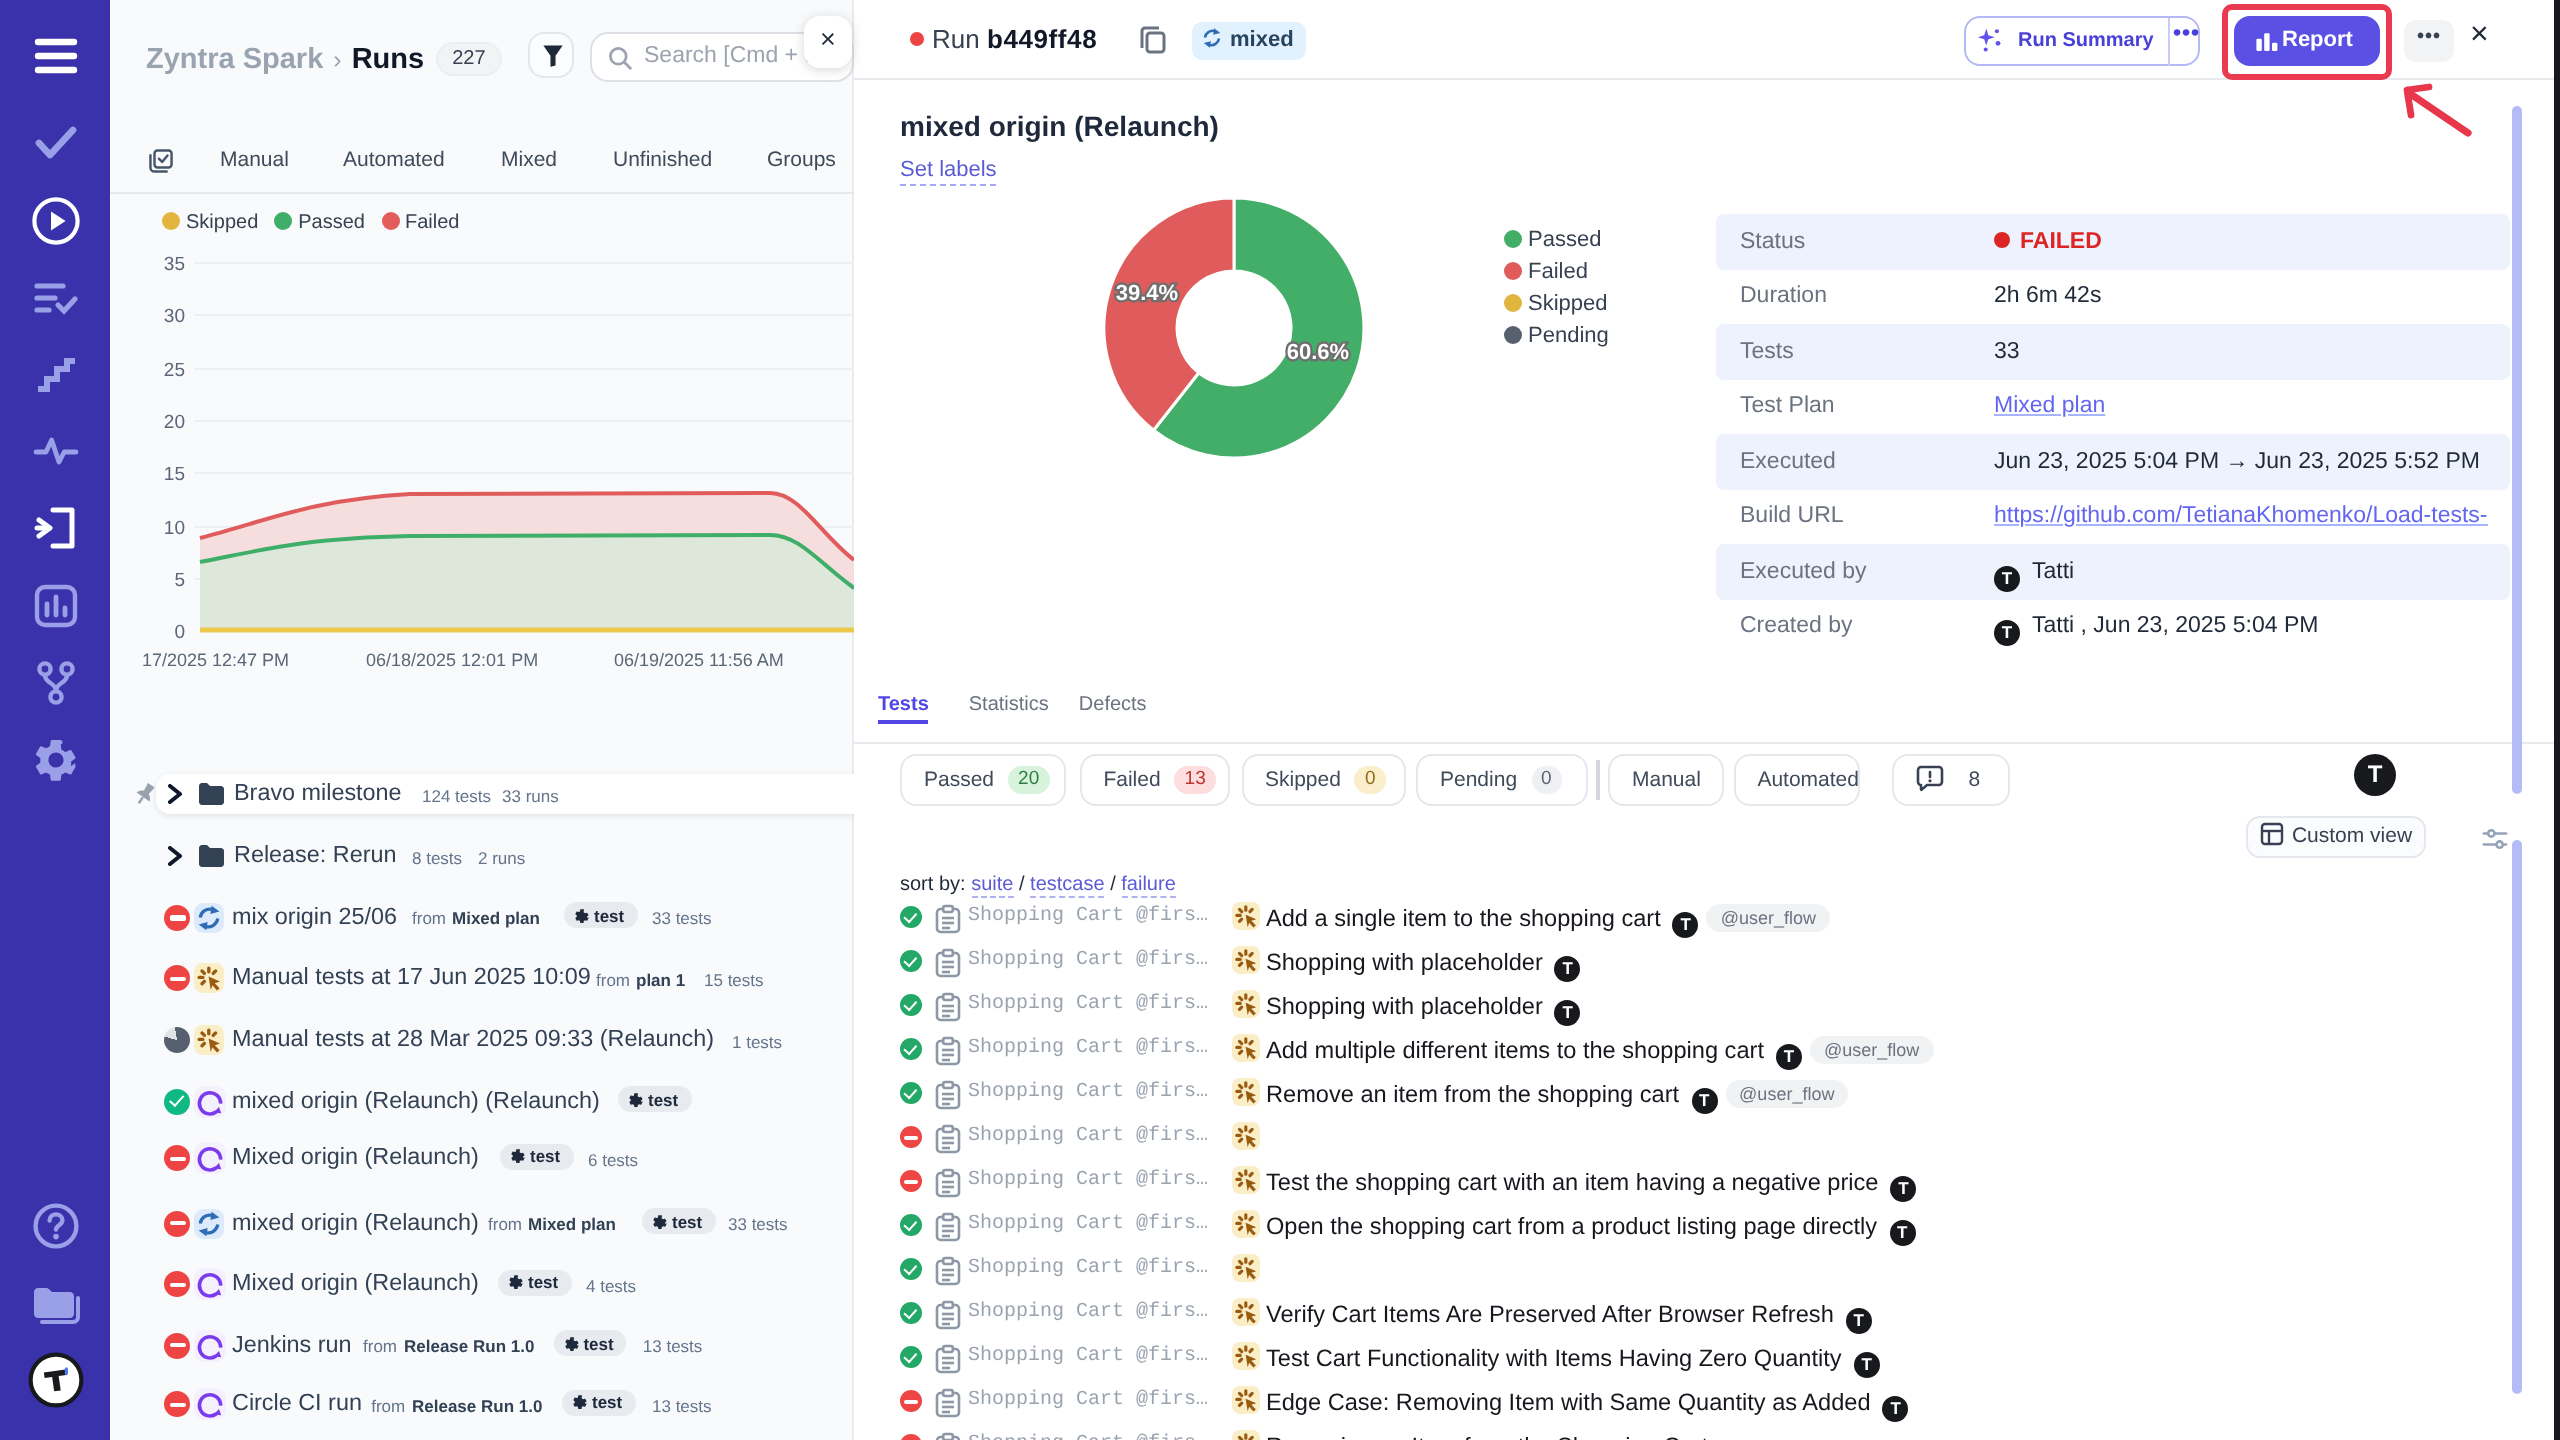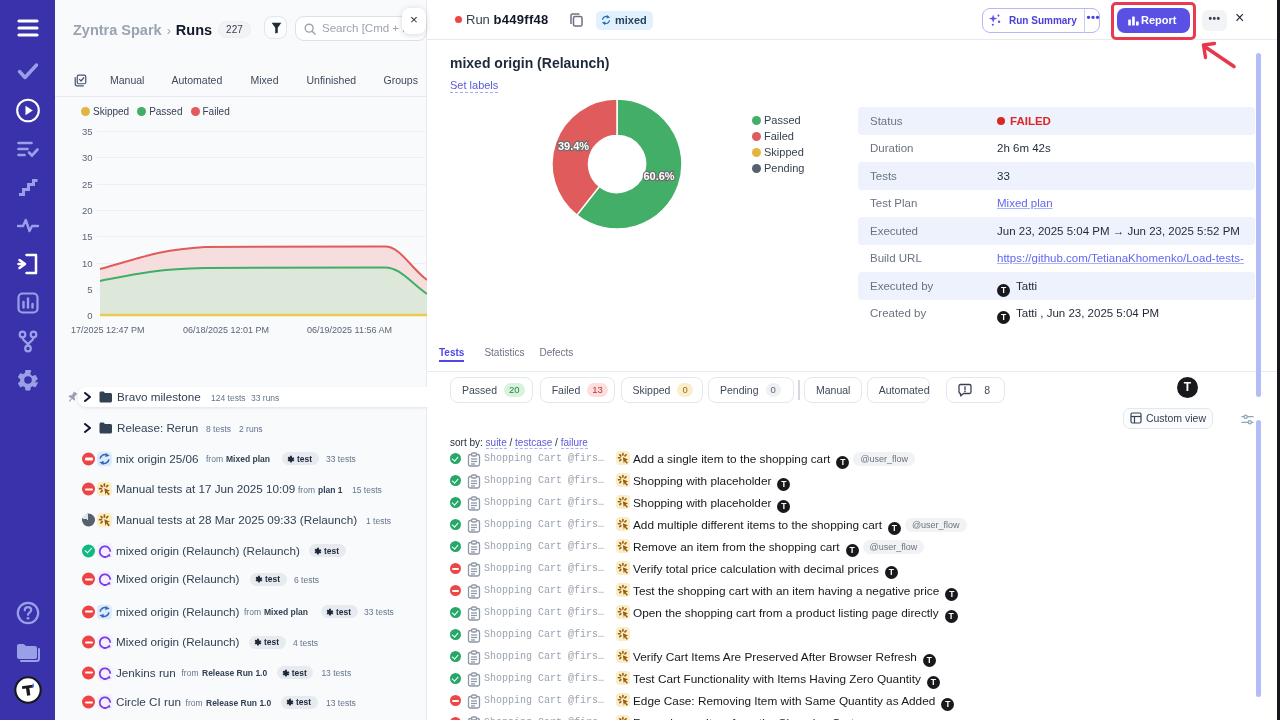--- a/index.html
+++ b/index.html
@@ -630,21 +630,20 @@
           <rect x="0" y="0" width="15" height="15" rx="4.2" fill="#faeec6"></rect>
           <g stroke="#9a5b10" stroke-width="1.7" stroke-linecap="round">
             <line x1="7.4" y1="2.6" x2="7.4" y2="4.4"></line>
             <line x1="4" y1="4" x2="5.2" y2="5.2"></line>
             <line x1="2.6" y1="7.2" x2="4.4" y2="7.2"></line>
             <line x1="4" y1="10.4" x2="5.2" y2="9.2"></line>
             <line x1="10.8" y1="4" x2="9.6" y2="5.2"></line>
           </g>
           <path d="M7.3 6.8 L13 9.2 L10.4 10.1 L12.8 12.6 L11.5 13.7 L9.2 11.1 L8.4 13.5 Z" fill="#9a5b10"></path>
         </svg>
-        <span class="ttl">Verify total price calculation with decimal prices<span class="tT">T</span></span>
       </div>
     <div class="testrow" style="top:567.7px">
         <span class="abs icminus2" style="left:22.5px;top:5.2px"></span>
         <svg class="abs" style="left:40px;top:4px" width="14" height="15" viewBox="0 0 14 15">
           <g fill="none" stroke="#8d97a5" stroke-width="1.3">
             <rect x="1.5" y="2.5" width="11" height="11.5" rx="1.8"></rect>
             <rect x="4.6" y="1" width="4.8" height="3" rx="1" fill="#fff"></rect>
             <line x1="4" y1="7" x2="10" y2="7"></line>
             <line x1="4" y1="9.5" x2="10" y2="9.5"></line>
             <line x1="4" y1="12" x2="8" y2="12"></line>

